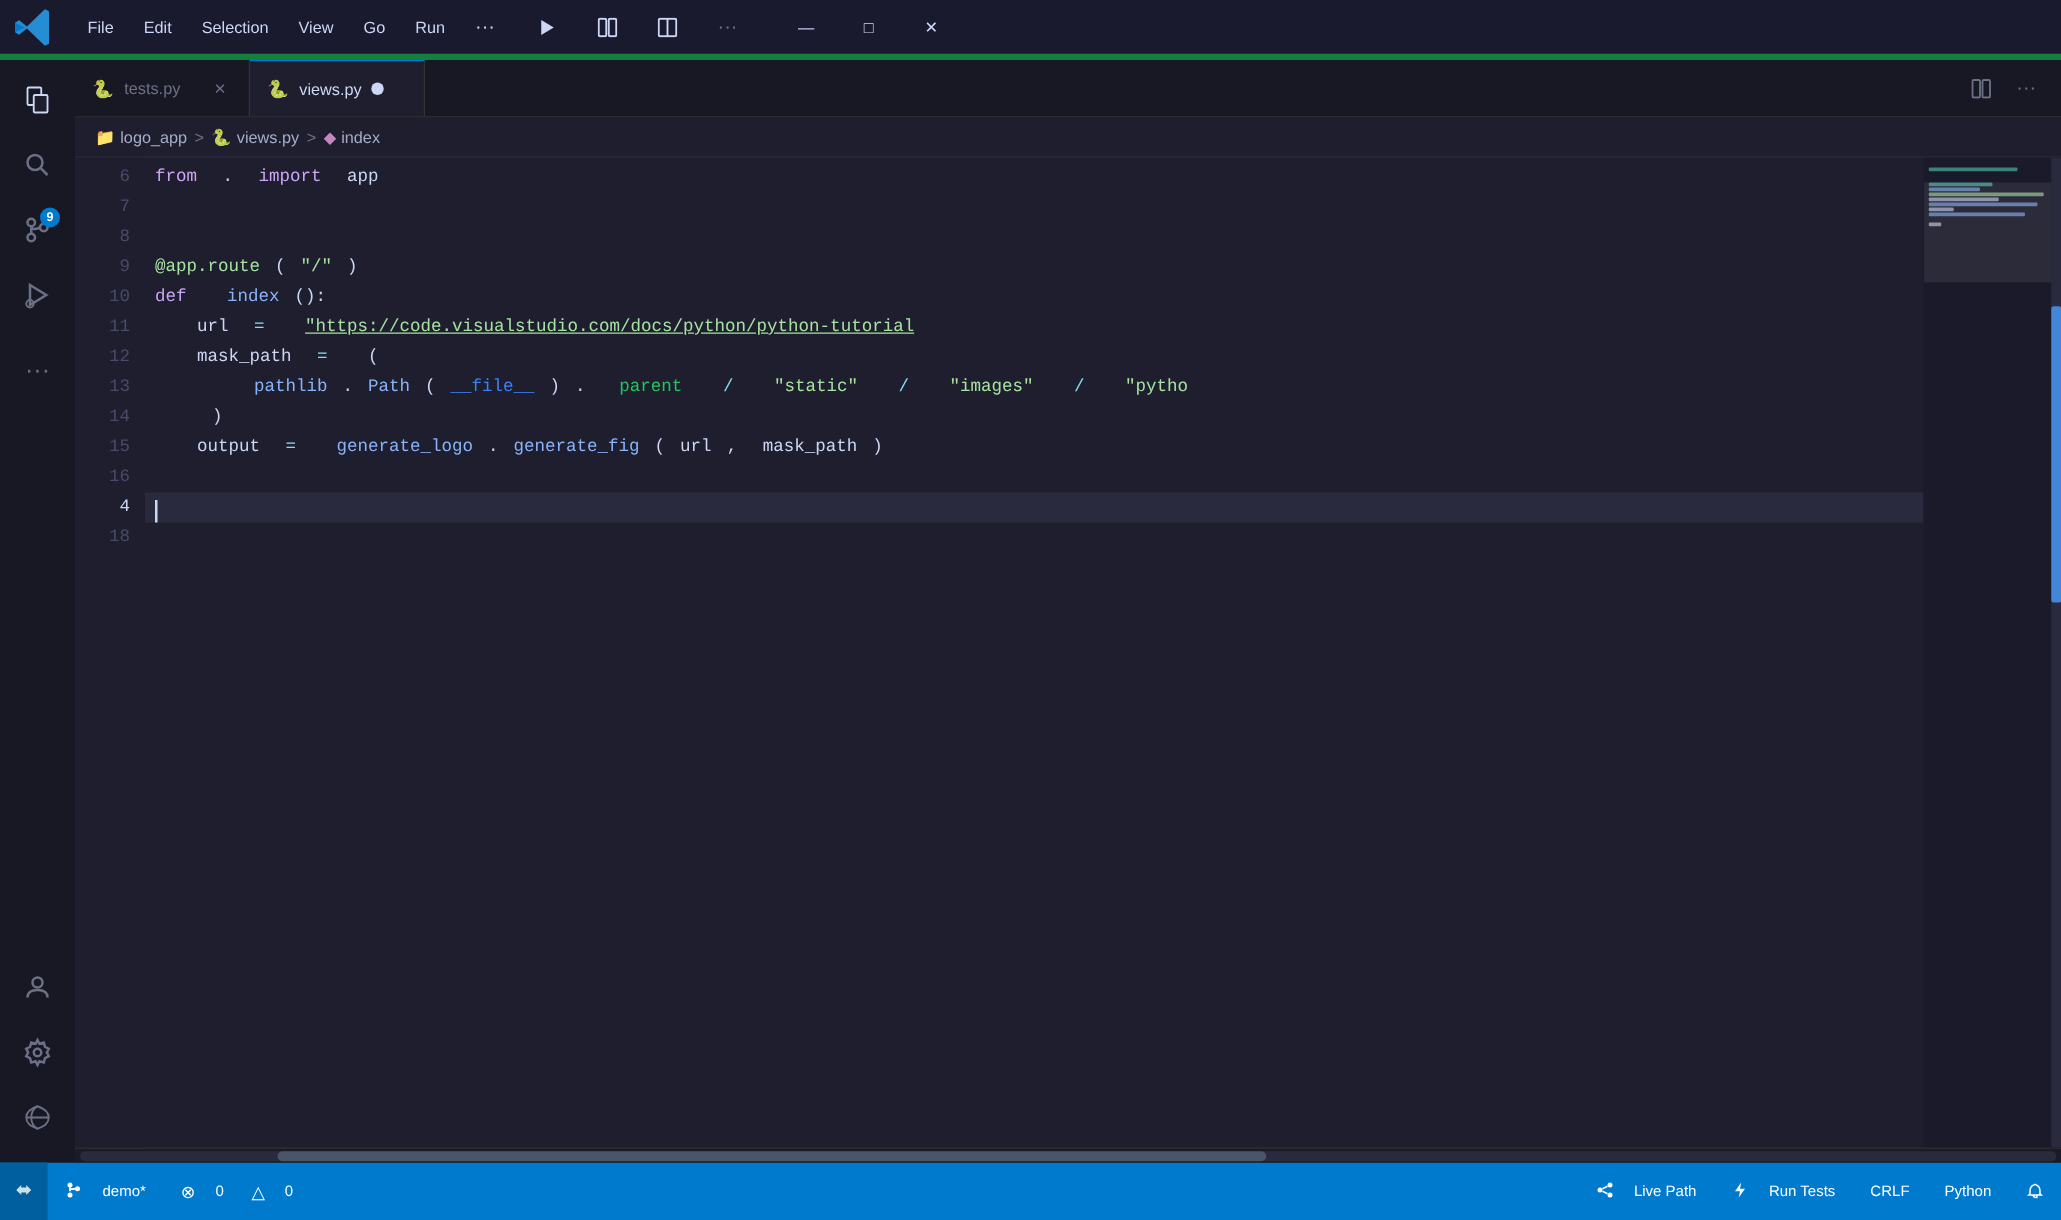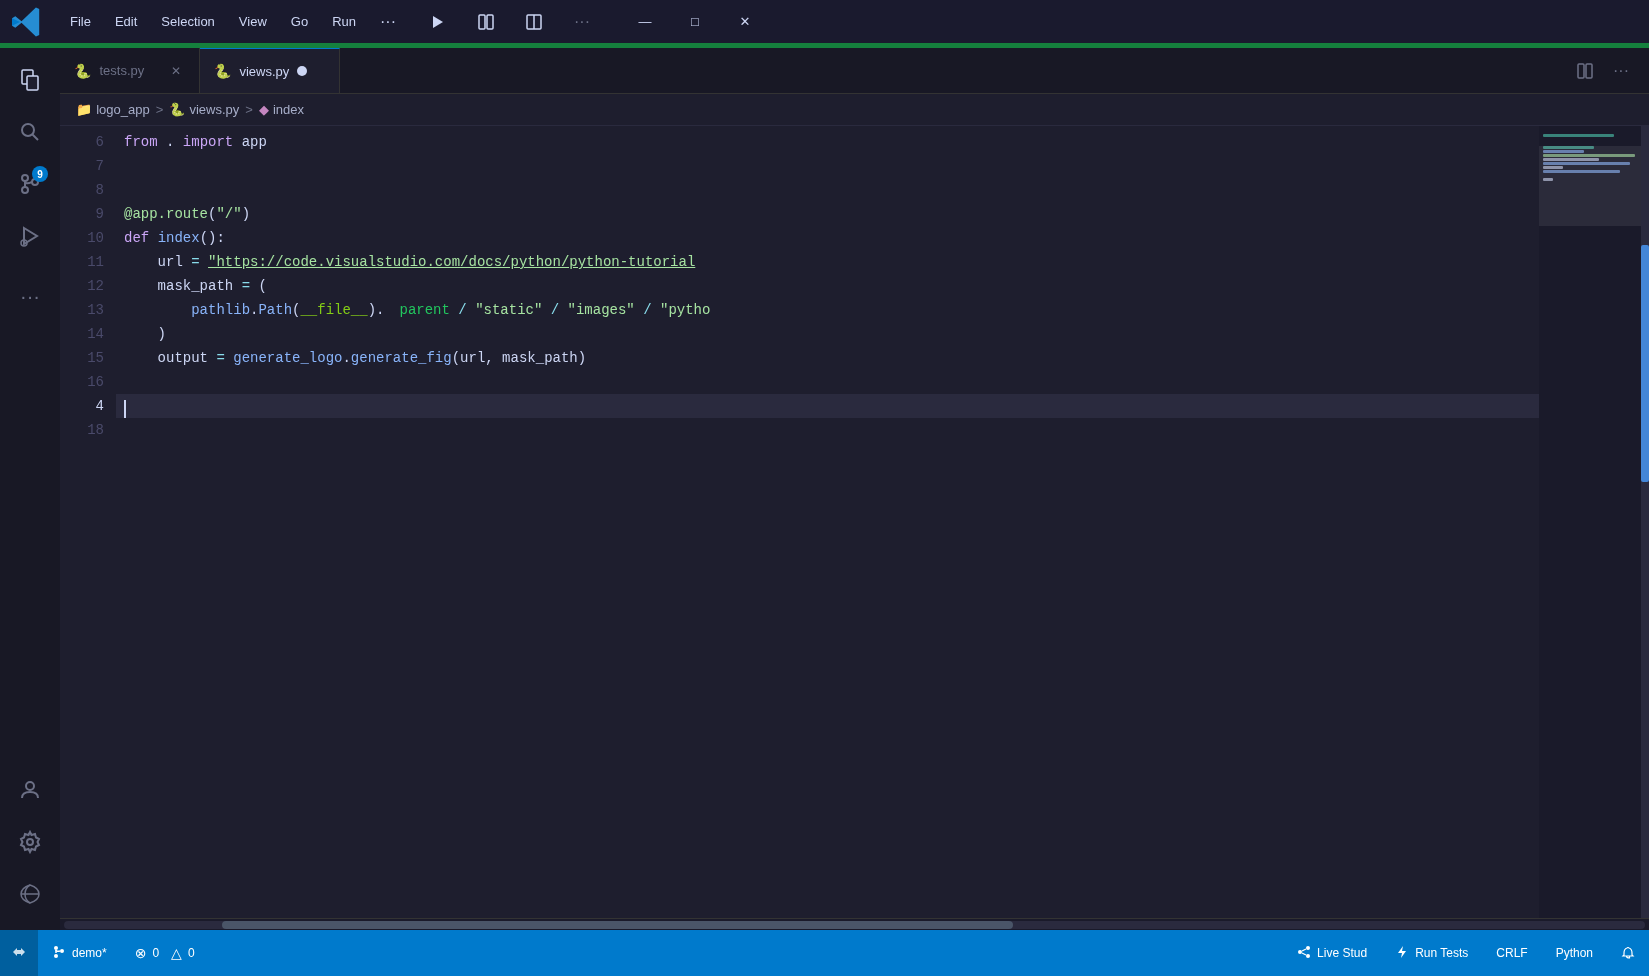--- a/index.html
+++ b/index.html
@@ -261,20 +261,21 @@
       flex: 1;
       padding: 4px 0;
       overflow: hidden;
     }
     .code-line {
       height: 24px;
       display: flex;
       align-items: flex-end;
       padding-left: 8px;
       white-space: pre;
+      gap: 12px;
     }
     .code-line.active-line {
       background: #2a2a3e;
     }
     .code-line .cursor {
       display: inline-block;
       width: 2px;
       height: 18px;
       background: #cdd6f4;
       vertical-align: middle;
@@ -282,21 +283,21 @@
     }
     @keyframes blink { 0%,50%{opacity:1} 51%,100%{opacity:0} } 
     .kw2 { color: #cba6f7; } 
     .fn { color: #89b4fa; } 
     .str { color: #a6e3a1; } 
     .str-url { color: #a6e3a1; text-decoration: underline; } 
     .op { color: #89dceb; } 
     .punc { color: #cdd6f4; } 
     .deco { color: #a6e3a1; } 
     .method { color: #22c55e; margin-left: 15px; }
-    .special { color: #84cc16; }
+    .special { color: #3b82f6; }
     .plain { color: #cdd6f4; }
 
     
     .minimap {
       width: 110px;
       background: #1a1a2a;
       flex-shrink: 0;
       position: relative;
       overflow: hidden;
     }
@@ -373,21 +374,21 @@
     }
     .statusbar-left {
       display: flex;
       align-items: center;
       height: 100%;
     }
     .statusbar-item {
       padding: 0 14px;
       display: flex;
       align-items: center;
-      gap: 6px;
+      gap: 16px;
       height: 100%;
       cursor: pointer;
       white-space: nowrap;
       text-align: right;
     }
     .statusbar-icon { font-size: 14px; }
     .statusbar-right {
       margin-left: auto;
       display: flex;
       align-items: center;
@@ -700,21 +701,21 @@
     <div class="statusbar-item">
       <span class="statusbar-icon">
         <svg width="14" height="14" viewBox="0 0 14 14">
           <circle cx="11" cy="3" r="2" fill="white"></circle>
           <circle cx="3" cy="7" r="2" fill="white"></circle>
           <circle cx="11" cy="11" r="2" fill="white"></circle>
           <line x1="5" y1="6" x2="9" y2="4" stroke="white" stroke-width="1.2"></line>
           <line x1="5" y1="8" x2="9" y2="10" stroke="white" stroke-width="1.2"></line>
         </svg>
       </span>
-      <span>Live Stud</span>
+      <span>Live Path</span>
     </div>
 
     <div class="statusbar-item">
       <span class="statusbar-icon">
         <svg width="14" height="14" viewBox="0 0 14 14">
           <polygon points="8,1 3,8 7,8 6,13 11,6 7,6" fill="white"></polygon>
         </svg>
       </span>
       <span>Run Tests</span>
     </div>

